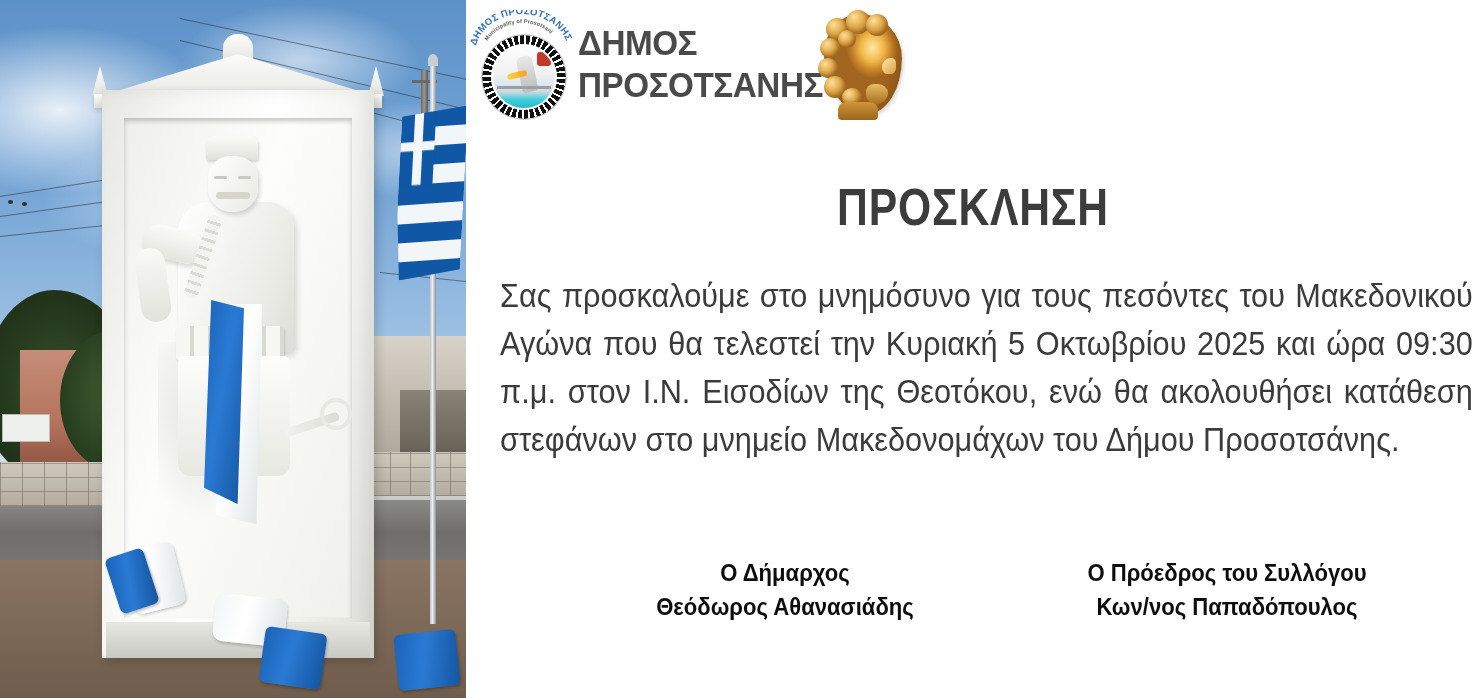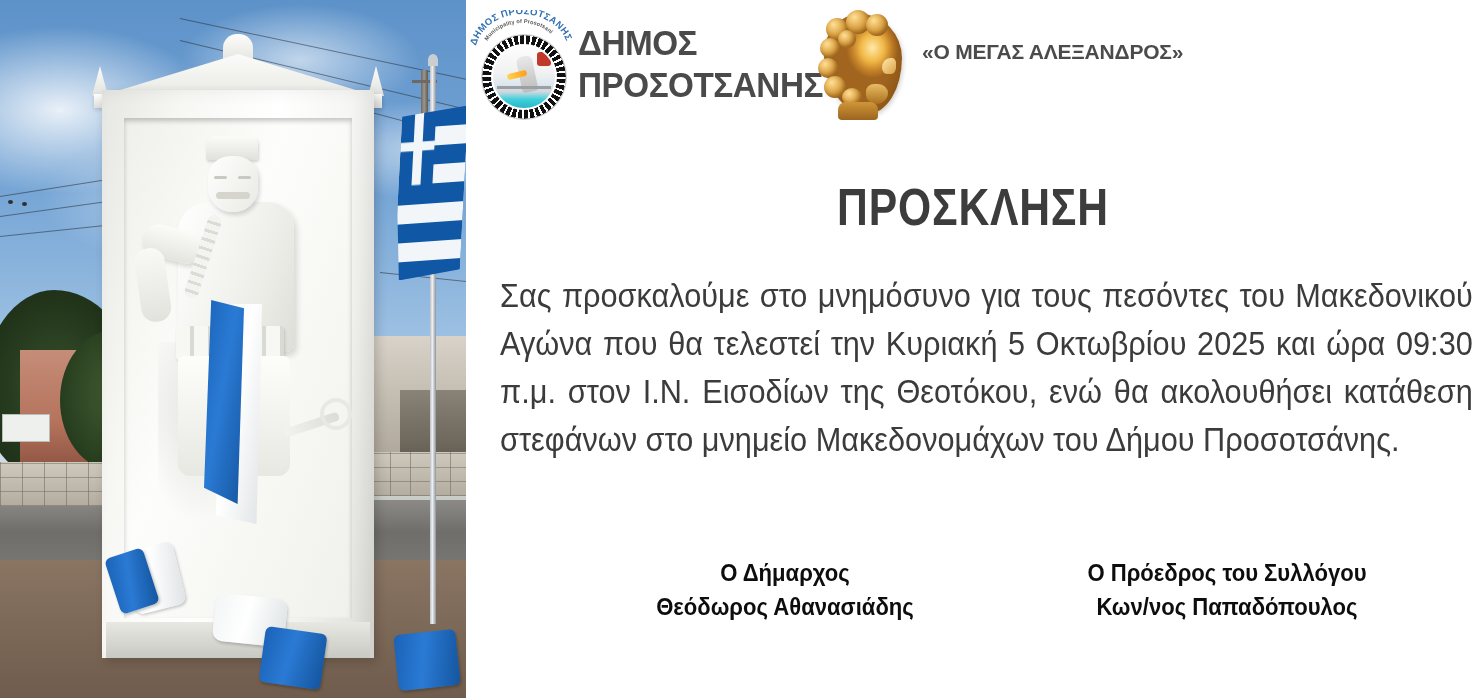--- a/index.html
+++ b/index.html
@@ -614,21 +614,20 @@
         <div class="alex-curl" style="left:52px; top:6px;  width:22px; height:22px;"></div>
         <div class="alex-curl" style="left:6px;  top:30px; width:20px; height:20px;"></div>
         <div class="alex-curl" style="left:4px;  top:50px; width:20px; height:20px;"></div>
         <div class="alex-curl" style="left:10px; top:68px; width:22px; height:22px;"></div>
         <div class="alex-curl" style="left:28px; top:80px; width:20px; height:18px;"></div>
         <div class="alex-curl" style="left:24px; top:22px; width:18px; height:18px;"></div>
         <div class="alex-neck"></div>
       </div>
 
       <div class="assoc-text">
-        <span class="l2">«Ο ΜΕΓΑΣ ΑΛΕΞΑΝΔΡΟΣ»</span>
       </div>
     </div>
 
     <div class="invite-title">ΠΡΟΣΚΛΗΣΗ</div>
 
     <div class="body-text">
       <span>Σας προσκαλούμε στο μνημόσυνο για τους πεσόντες του Μακεδονικού Αγώνα που θα τελεστεί την Κυριακή 5 Οκτωβρίου 2025 και ώρα 09:30 π.μ. στον Ι.Ν. Εισοδίων της Θεοτόκου, ενώ θα ακολουθήσει κατάθεση στεφάνων στο μνημείο Μακεδονομάχων του Δήμου Προσοτσάνης.</span>
     </div>
 
     <div class="signatures">

